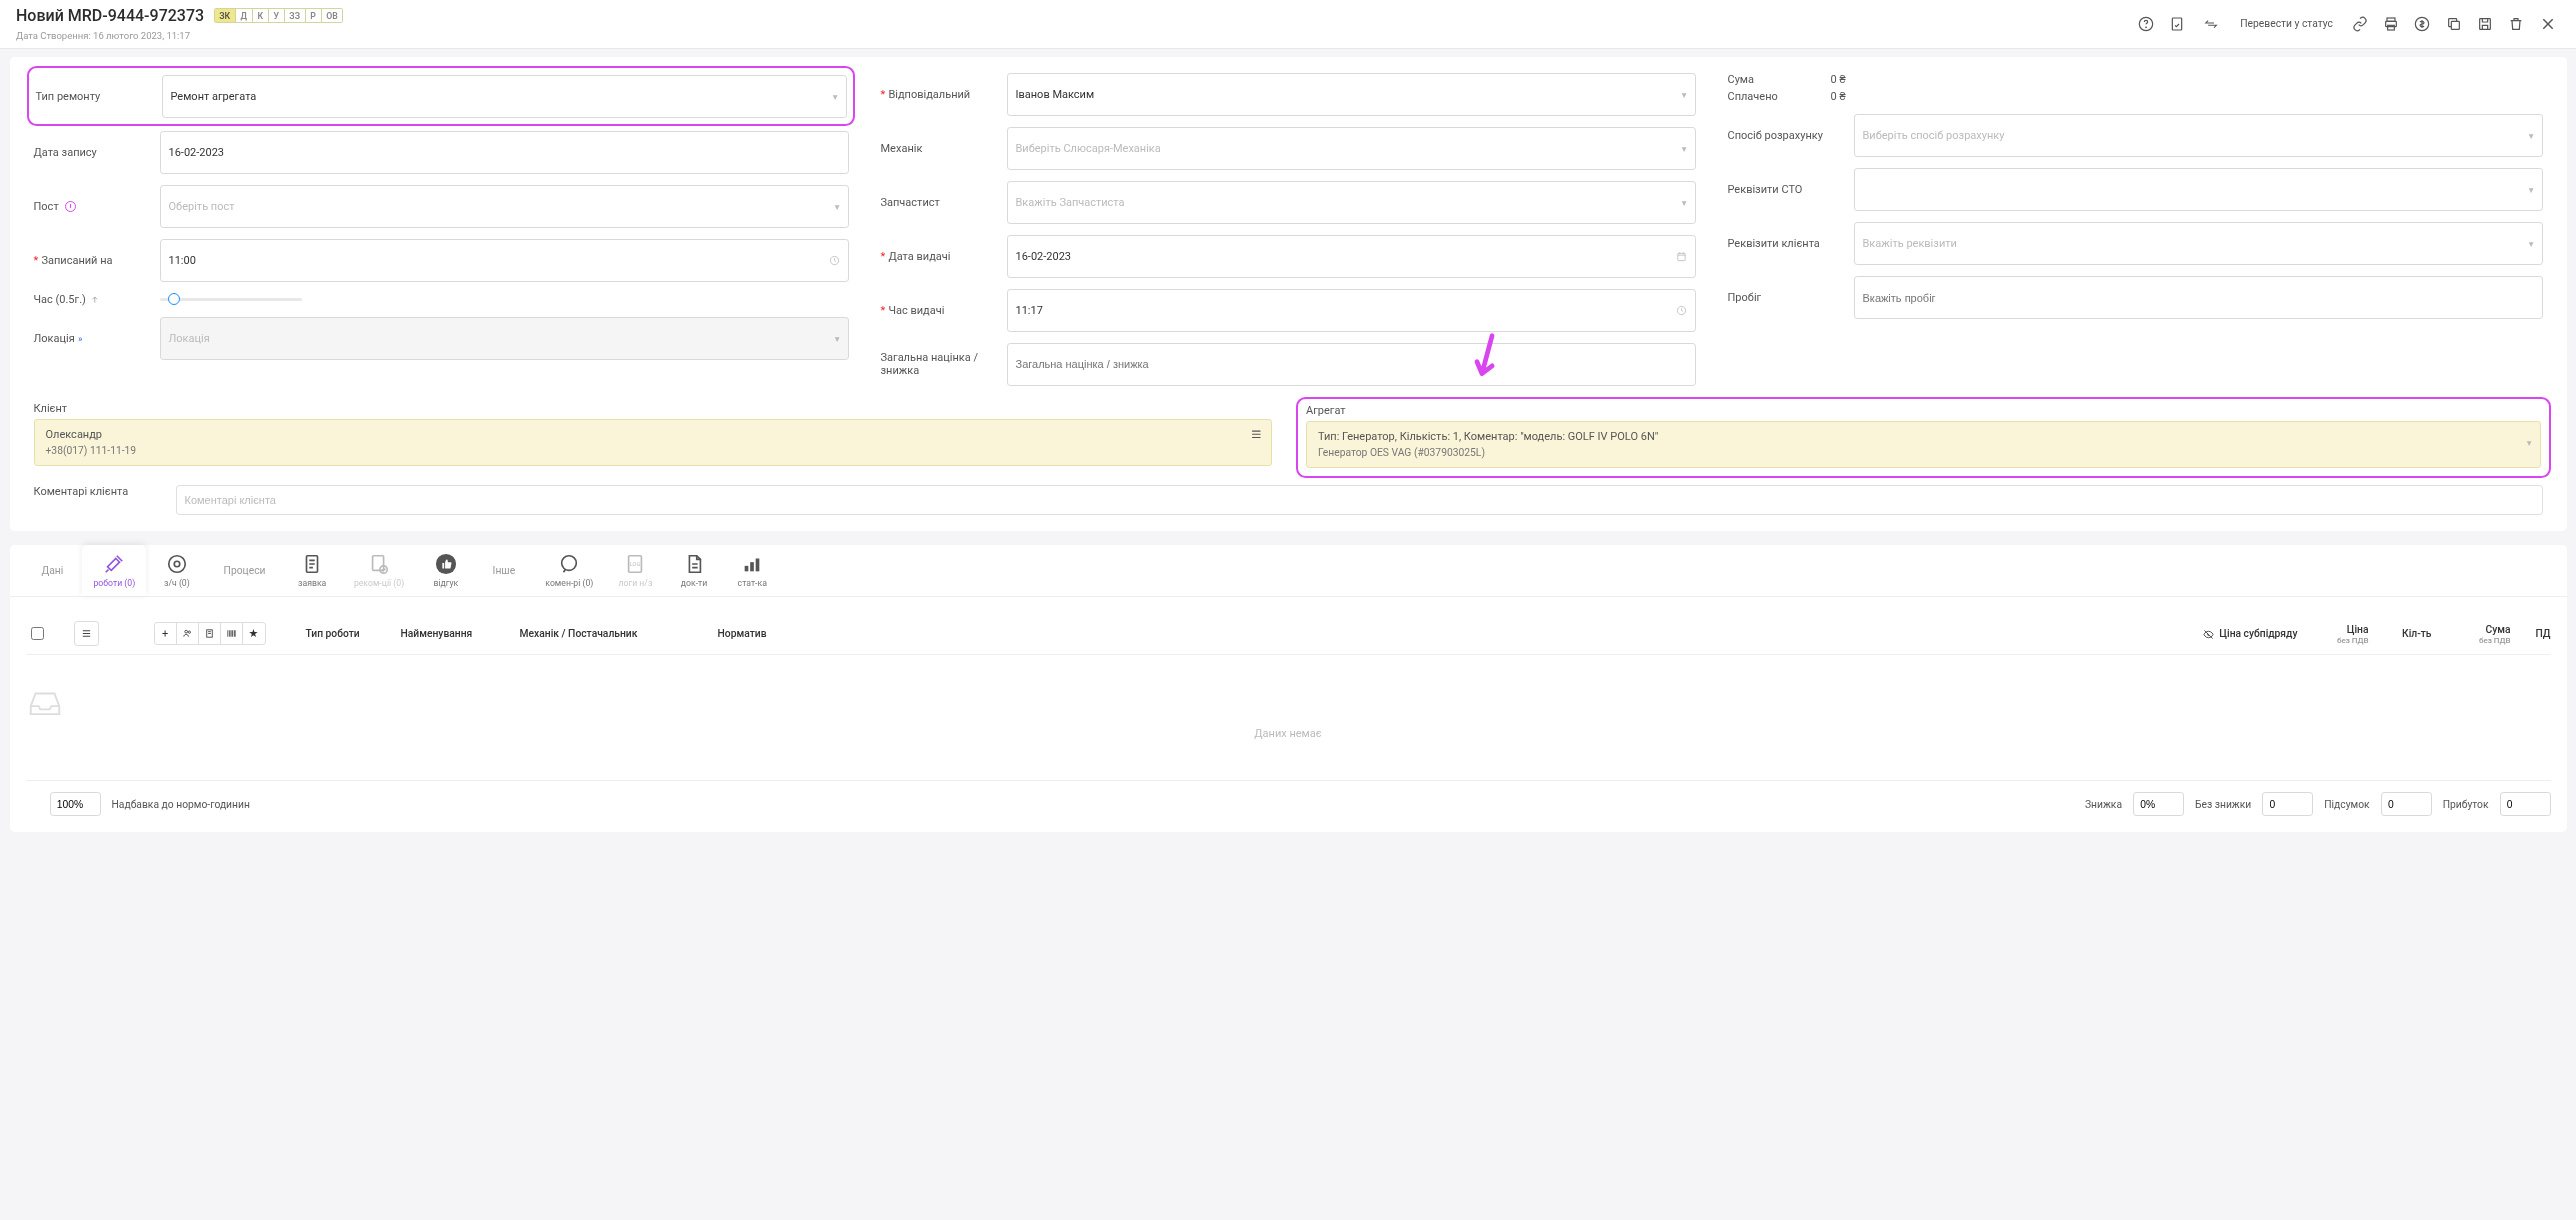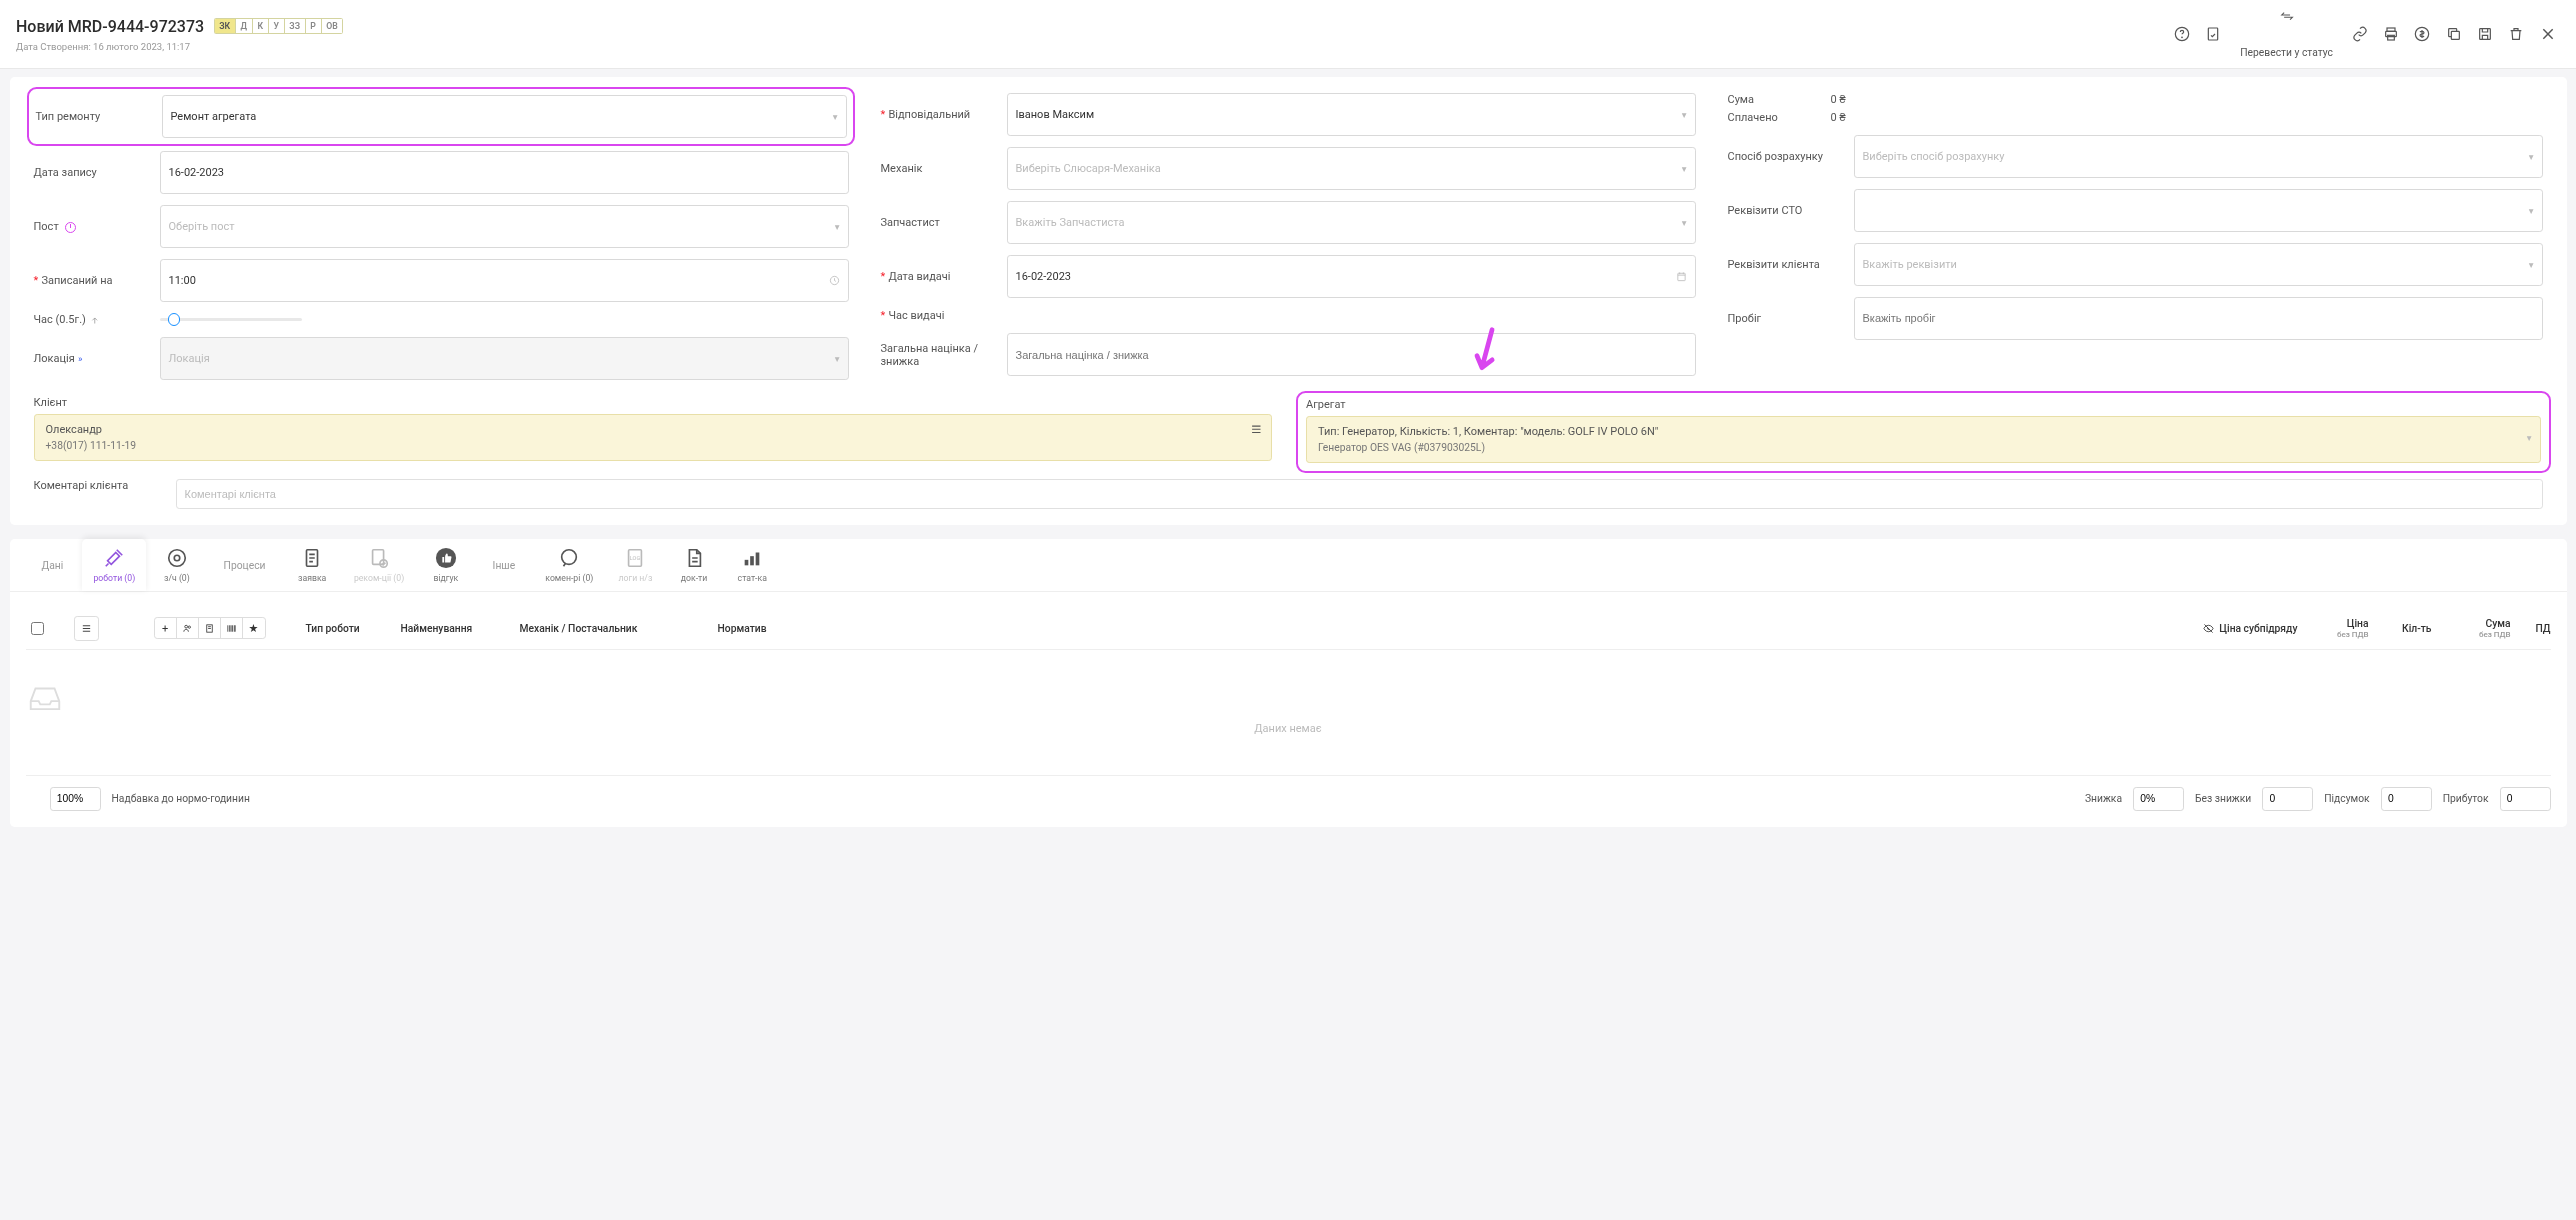--- a/index.html
+++ b/index.html
@@ -8,21 +8,21 @@
 .header-left { display: flex; flex-direction: column; }
 .title-row { display: flex; align-items: center; gap: 9.5px; }
 .page-title { font-size: 16px; font-weight: 500; color: #2c2c2c; }
 .status-badges { display: flex; gap: 0; border: 0.8px solid #d4d4a0; border-radius: 1.6px; overflow: hidden; }
 .status-badge { padding: 1.6px 4.7px; font-size: 8.7px; font-weight: 600; border-right: 0.8px solid #d4d4a0; background: #fff; color: #888; }
 .status-badge:last-child { border-right: none; }
 .status-badge.active { background: #f0e68c; color: #555; }
 .subtitle { font-size: 9.5px; color: #999; margin-top: 5px; }
 .header-right { display: flex; align-items: center; gap: 6.3px; }
 .icon-btn { width: 25px; height: 25px; display: flex; align-items: center; justify-content: center; cursor: pointer; color: #555; border-radius: 3.2px; }
-.status-btn { display: flex; align-items: center; gap: 22px; padding: 3.2px 8px; font-size: 10.3px; color: #555; cursor: pointer; flex-direction: column; }
+.status-btn { display: flex; align-items: center; gap: 22px; padding: 3.2px 8px; font-size: 10.3px; color: #555; cursor: pointer; }
 .main { padding: 0 9.5px 16px; }
 .form-card { background: #fff; border-radius: 4.7px; padding: 16px 24px; margin-top: 8px; }
 .form-grid { display: grid; grid-template-columns: 1fr 1fr 1fr; gap: 0 32px; }
 .form-col { display: flex; flex-direction: column; gap: 11px; }
 .form-row { display: flex; align-items: center; gap: 8px; }
 .form-label { width: 118px; font-size: 11px; color: #555; flex-shrink: 0; }
 .form-label .req { color: #f5222d; margin-right: 3.2px; }
 .form-input, .form-select { flex: 1; height: 43px; padding: 0 8px; border: 0.8px solid #d9d9d9; border-radius: 3.2px; font-size: 11px; background: #fff; display: flex; align-items: center; justify-content: space-between; color: #333; }
 .form-select { cursor: pointer; }
 .form-select .placeholder { color: #bbb; }
@@ -243,20 +243,27 @@
           <div class="form-input">
             <span>16-02-2023</span>
             <svg width="11" height="11" viewBox="0 0 24 24" fill="none" stroke="#bbb" stroke-width="1.8">
                 <rect x="4" y="5" width="16" height="16" rx="1"></rect>
                 <path d="M4 9h16M8 3v4M16 3v4"></path>
               </svg>
           </div>
         </div>
         <div class="form-row">
           <div class="form-label"><span class="req">*</span><span>Час видачі</span></div>
+          <div class="form-input">
+            <span>11:17</span>
+            <svg width="11" height="11" viewBox="0 0 24 24" fill="none" stroke="#bbb" stroke-width="1.8">
+                <circle cx="12" cy="12" r="9"></circle>
+                <path d="M12 7v5l3 2"></path>
+              </svg>
+          </div>
         </div>
         <div class="form-row">
           <div class="form-label">Загальна націнка / знижка</div>
           <input class="form-input" style="color: rgb(51, 51, 51);" placeholder="Загальна націнка / знижка">
         </div>
       </div>
 
       <div class="summary-col">
         <div style="display:flex;gap:16px;align-items:stretch">
           <div style="display:flex;flex-direction:column;justify-content:center;gap:4.7px;flex:0 0 118px">

